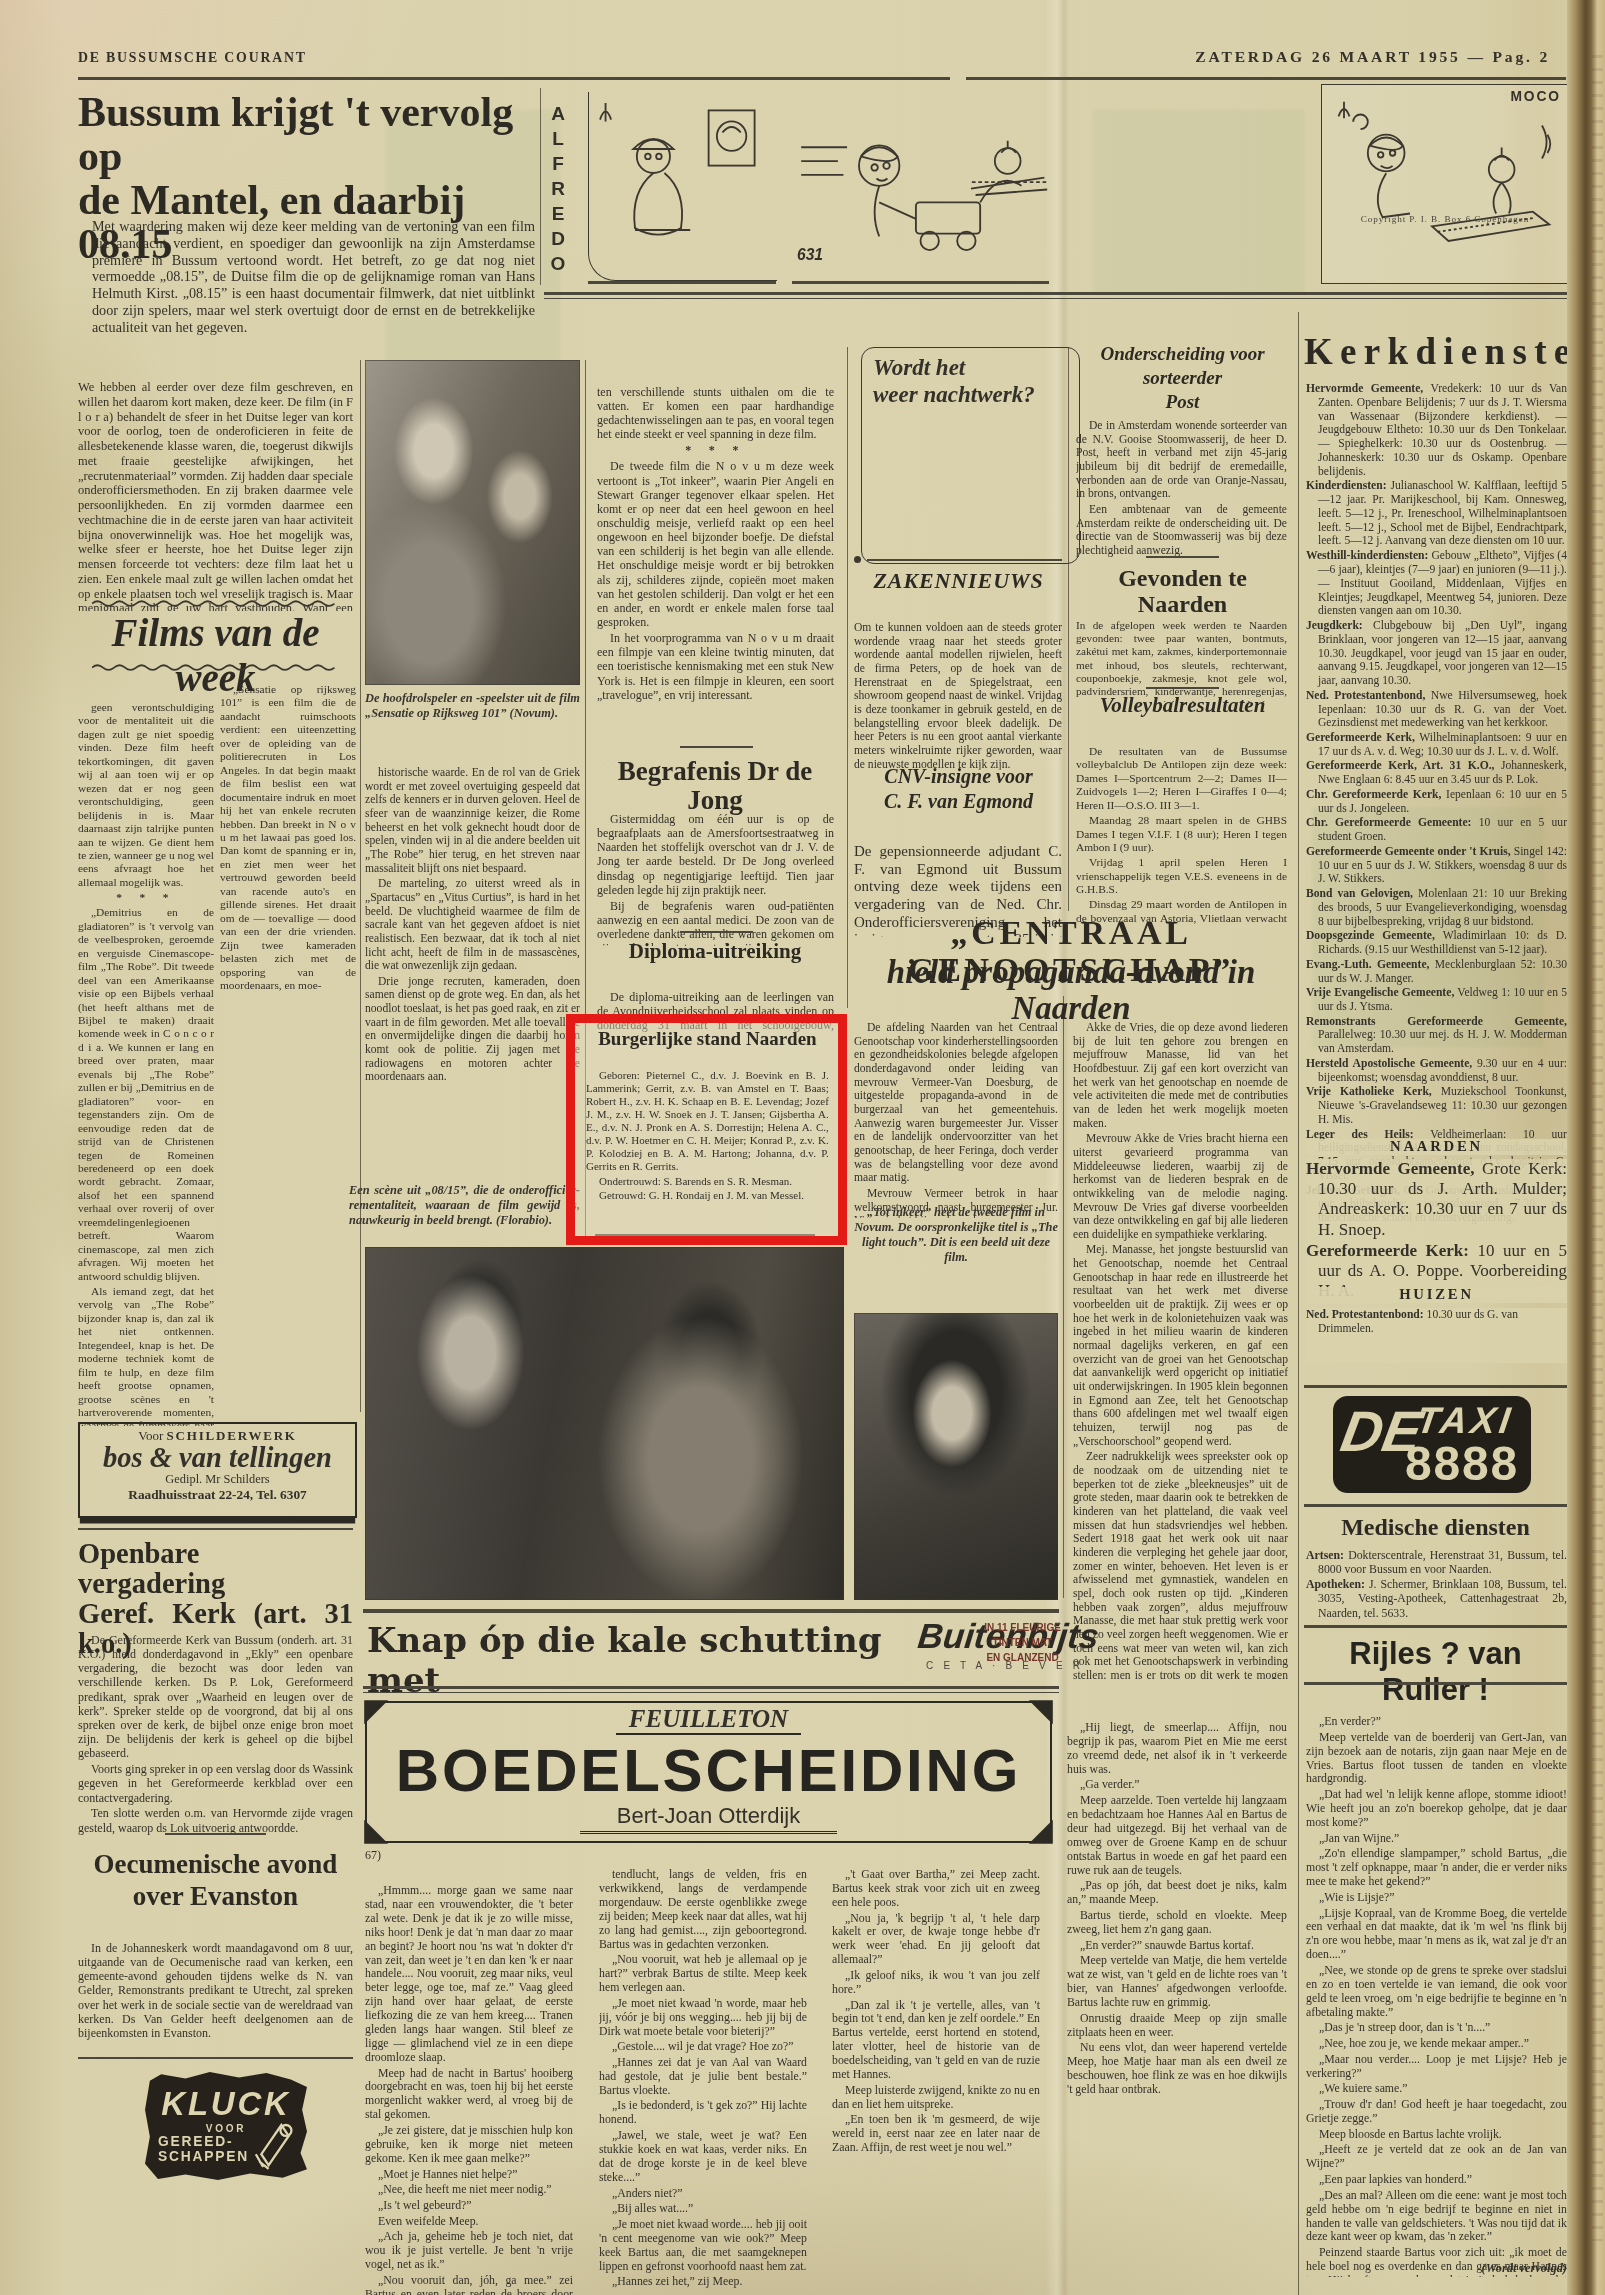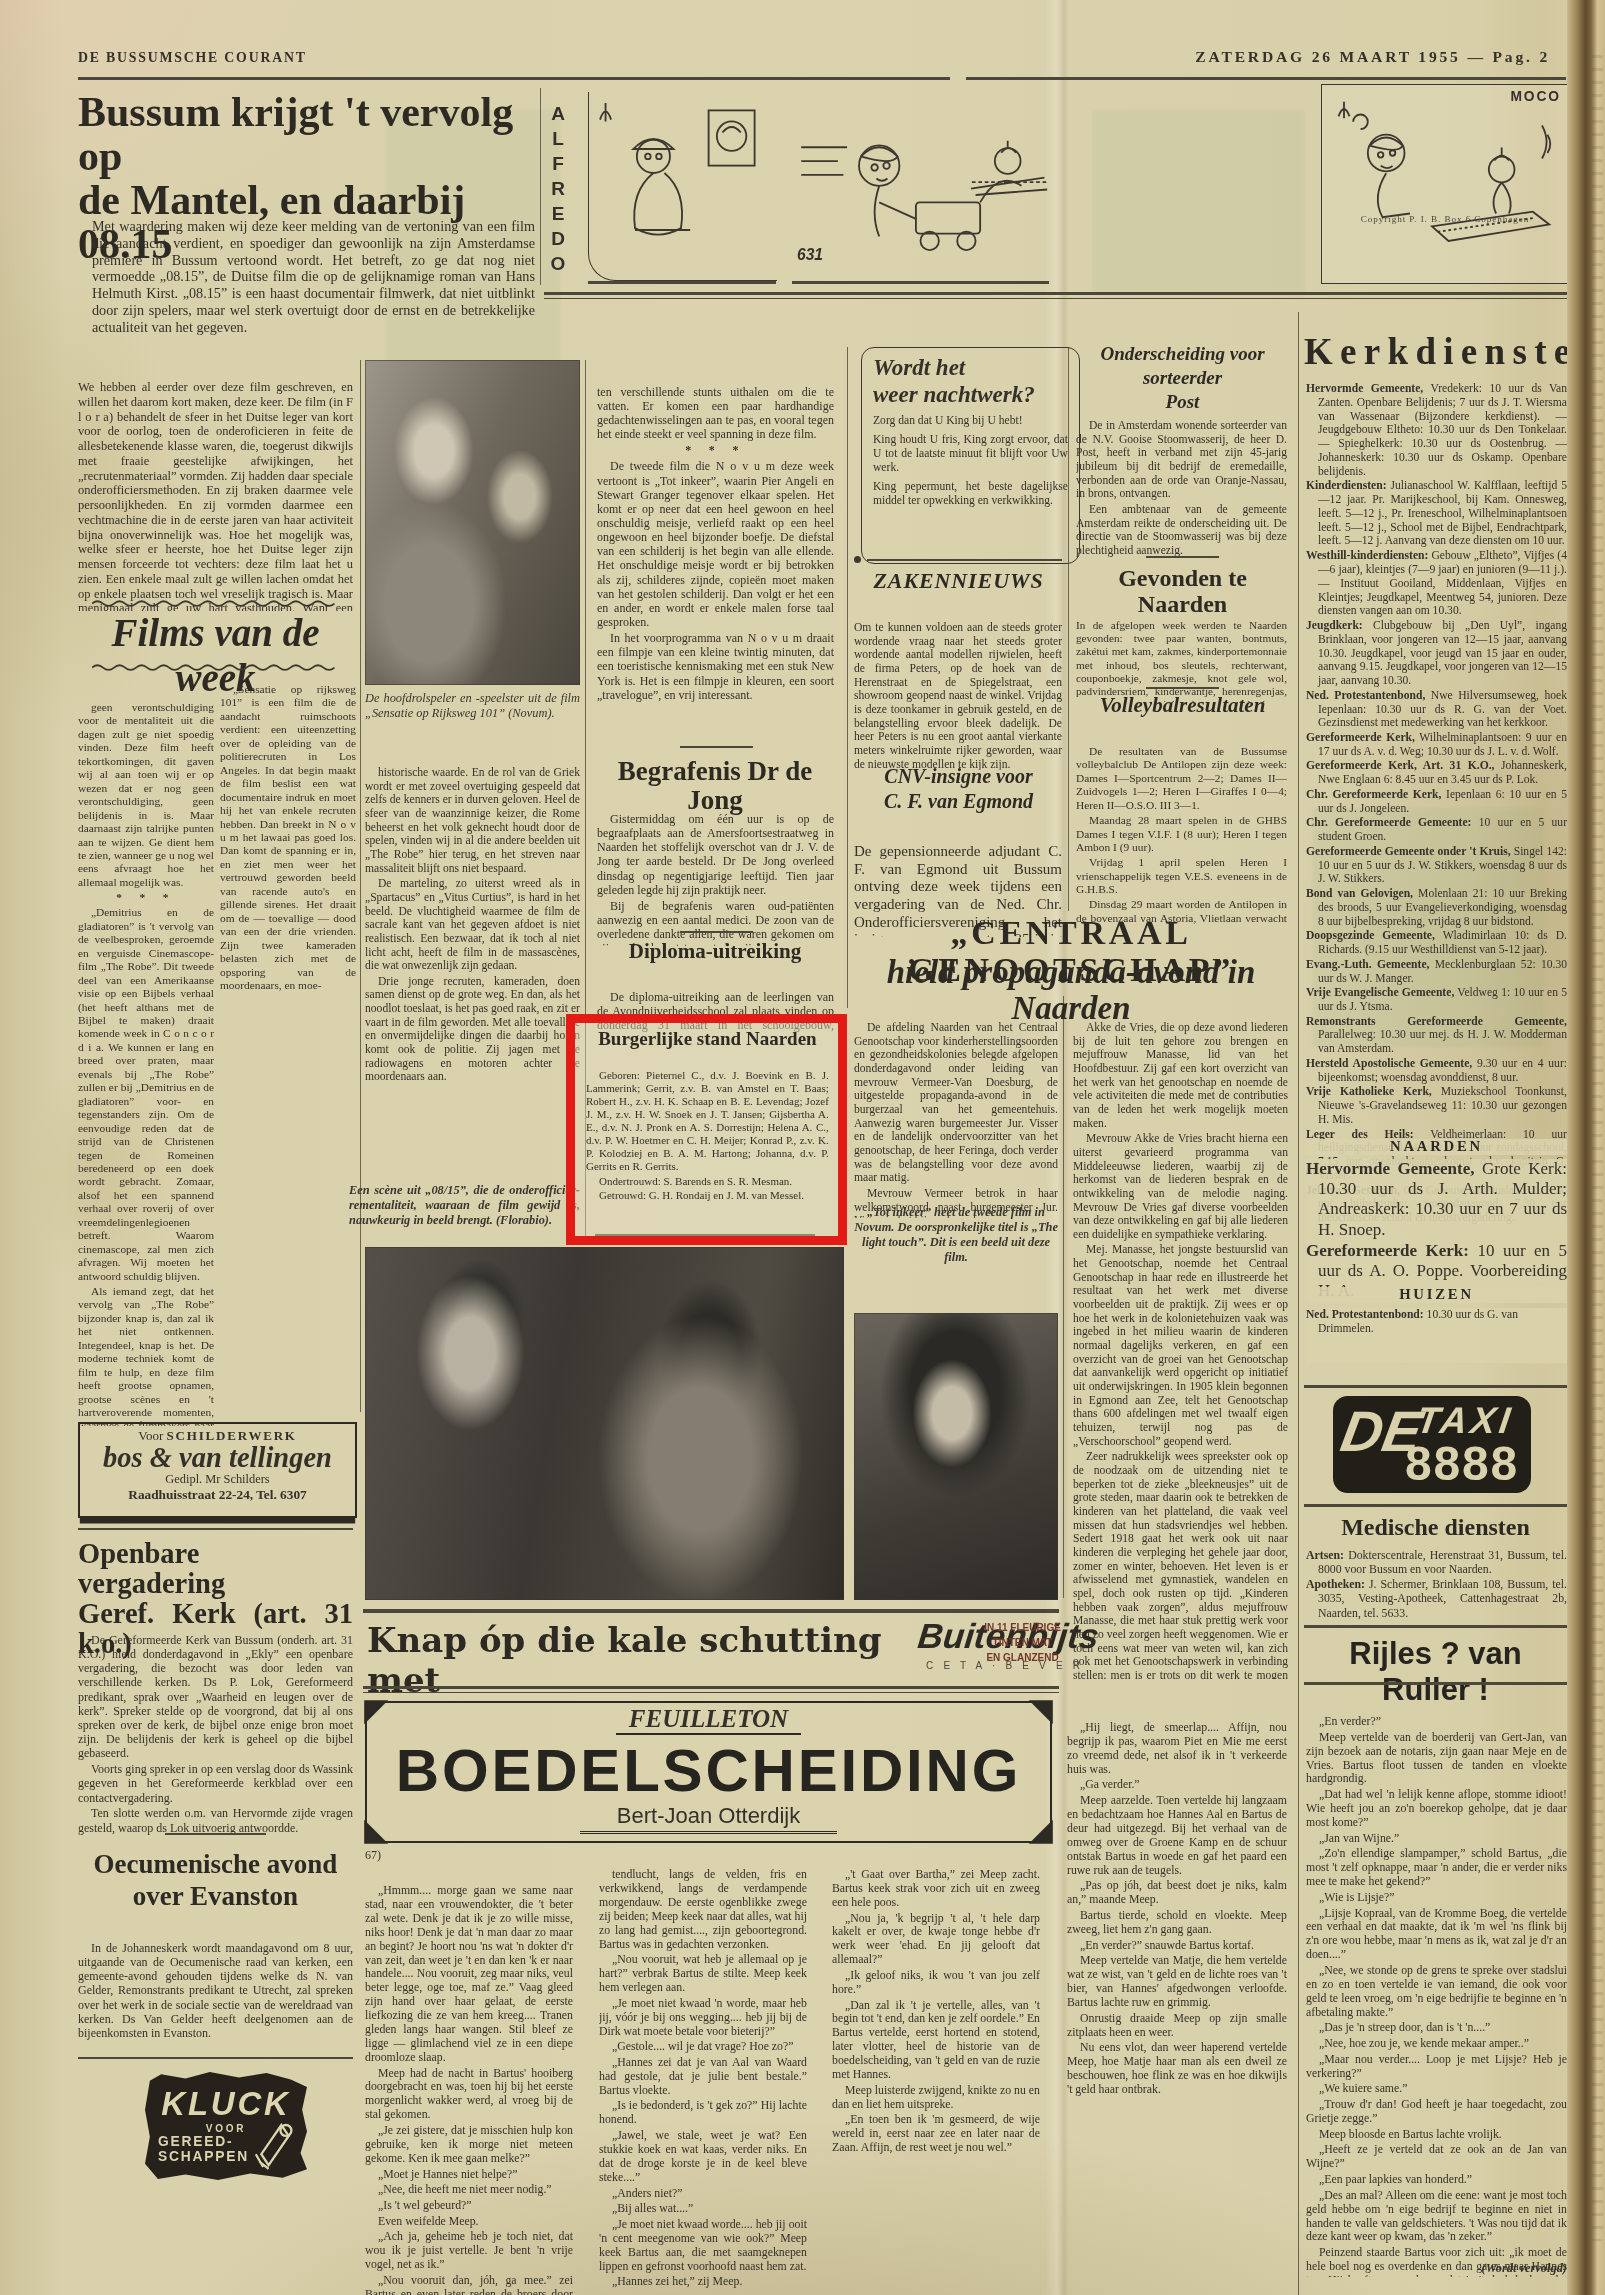--- a/index.html
+++ b/index.html
@@ -151,21 +151,21 @@
   <div class="col" style="left:220px;top:663px;width:136px;height:725px;font-size:11.4px;">
 
   <p>„Sensatie op rijksweg 101” is een film die de aandacht ruimschoots verdient: een uiteenzetting over de opleiding van de politierecruten in Los Angeles. In dat begin maakt de film beslist een wat documentaire indruk en moet hij het van enkele recruten hebben. Dan breekt in N o v u m het lawaai pas goed los. Dan komt de spanning er in, en ziet men weer het vertrouwd geworden beeld van racende auto's en gillende sirenes. Het draait om de — toevallige — dood van een der drie vrienden. Zijn twee kameraden belasten zich met de opsporing van de moordenaars, en moe-</p>
     </div>
 
   <div class="photo" style="left:365px;top:360px;width:215px;height:325px;background:
       radial-gradient(64px 87px at 32% 28%, #cfc7b4 0 30%, rgba(0,0,0,0) 62%),
       radial-gradient(55px 78px at 72% 42%, #c2b9a4 0 28%, rgba(0,0,0,0) 60%),
       radial-gradient(110px 147px at 30% 75%, #8d867a 0 40%, rgba(0,0,0,0) 70%),
       linear-gradient(115deg,#9d968a 0,#6e685c 45%,#4b463d 100%);"></div>
-  <div class="caption" style="left:365px;top:691px;width:215px;font-size:12.4px;font-weight:normal;">De hoofdrolspeler en -speelster uit de film „Sensatie op Rijksweg 101” (Novum).</div>
+  <div class="caption" style="left:365px;top:691px;width:215px;font-size:12.4px;font-weight:bold;">De hoofdrolspeler en -speelster uit de film „Sensatie op Rijksweg 101” (Novum).</div>
   <div class="col" style="left:365px;top:746px;width:215px;height:430px;font-size:11.6px;">
 
   <p>historische waarde. En de rol van de Griek wordt er met zoveel overtuiging gespeeld dat zelfs de kenners er in durven geloven. Heel de sfeer van de waanzinnige keizer, die Rome beheerst en het volk geknecht houdt door de spelen, vinden wij in al die andere beelden uit „The Robe” hier terug, en het streven naar massaliteit blijft ons niet bespaard.</p>
       <p>De marteling, zo uiterst wreed als in „Spartacus” en „Vitus Curtius”, is hard in het beeld. De vluchtigheid waarmee de film de sacrale kant van het gegeven afdoet is niet realistisch. Een bezwaar, dat ik toch al niet licht acht, heeft de film in de massascènes, die wat onwezenlijk zijn gedaan.</p>
       <p>Drie jonge recruten, kameraden, doen samen dienst op de grote weg. En dan, als het noodlot toeslaat, is het pas goed raak, en zit er vaart in de film geworden. Met alle toevallige en onvermijdelijke dingen die daarbij horen komt ook de politie. Zij jagen met de radiowagens en motoren achter de moordenaars aan.</p>
     </div>
   <div class="caption" style="left:349px;top:1183px;width:231px;font-size:12.4px;font-weight:bold;">Een scène uit „08/15”, die de onderofficier-rementaliteit, waaraan de film gewijd is, nauwkeurig in beeld brengt. (Florabio).</div>
 
   <div class="col" style="left:597px;top:365px;width:237px;height:375px;font-size:12px;">
     <p class="ni">ten verschillende stunts uithalen om die te vatten. Er komen een paar hardhandige gedachtenwisselingen aan te pas, en vooral tegen het einde steekt er veel spanning in deze film.</p>
@@ -196,26 +196,20 @@
       </div>
     </div>
   </div>
   <div class="rule" style="left:595px;top:1234px;width:220px;height:1.8px;"></div>
 
   <div class="abs" style="left:861px;top:347px;width:195px;height:200px;border:1.8px solid #3c3830;border-radius:13px;padding:7.3px 11px;">
     <div class="i" style="font-size:23px;font-weight:bold;line-height:1.15;">
       <div>Wordt het</div>
       <div>weer nachtwerk?</div>
     </div>
-    <div class="hang" style="font-size:11.6px;line-height:1.2;margin-top:5.5px;text-align:justify;">
-
-    <p style="text-indent:0;padding-left:0;margin-bottom:5.5px;">Zorg dan dat U King bij U hebt!</p>
-        <p style="text-indent:0;padding-left:0;margin-bottom:5.5px;">King houdt U fris, King zorgt ervoor, dat U tot de laatste minuut fit blijft voor Uw werk.</p>
-        <p style="text-indent:0;padding-left:0;margin-bottom:5.5px;">King pepermunt, het beste dagelijkse middel ter opwekking en verkwikking.</p>
-      </div>
   </div>
   <div class="abs" style="left:854px;top:556px;width:7.3px;height:7.3px;border-radius:50%;background:#3c3830;"></div>
   <div class="rule" style="left:867px;top:559px;width:195px;height:1.8px;"></div>
   <div class="abs c-head i" style="left:854px;top:569px;width:209px;font-size:22px;letter-spacing:0.9px;">ZAKENNIEUWS</div>
   <div class="col" style="left:854px;top:601px;width:208px;height:149px;font-size:11.6px;">
     <p class="ni">Om te kunnen voldoen aan de steeds groter wordende vraag naar het steeds groter wordende aantal modellen rijwielen, heeft de firma Peters, op de hoek van de Herenstraat en de Spiegelstraat, een showroom geopend naast de winkel. Vrijdag is deze toonkamer in gebruik gesteld, en de belangstelling ervoor bleek dadelijk. De heer Peters is nu een groot aantal vierkante meters winkelruimte rijker geworden, waar de nieuwste modellen te kijk zijn.</p>
   </div>
   <div class="abs c-head i" style="left:854px;top:764px;width:209px;font-size:20px;line-height:1.25;">
     <div>CNV-insigne voor</div>
       <div>C. F. van Egmond</div>

